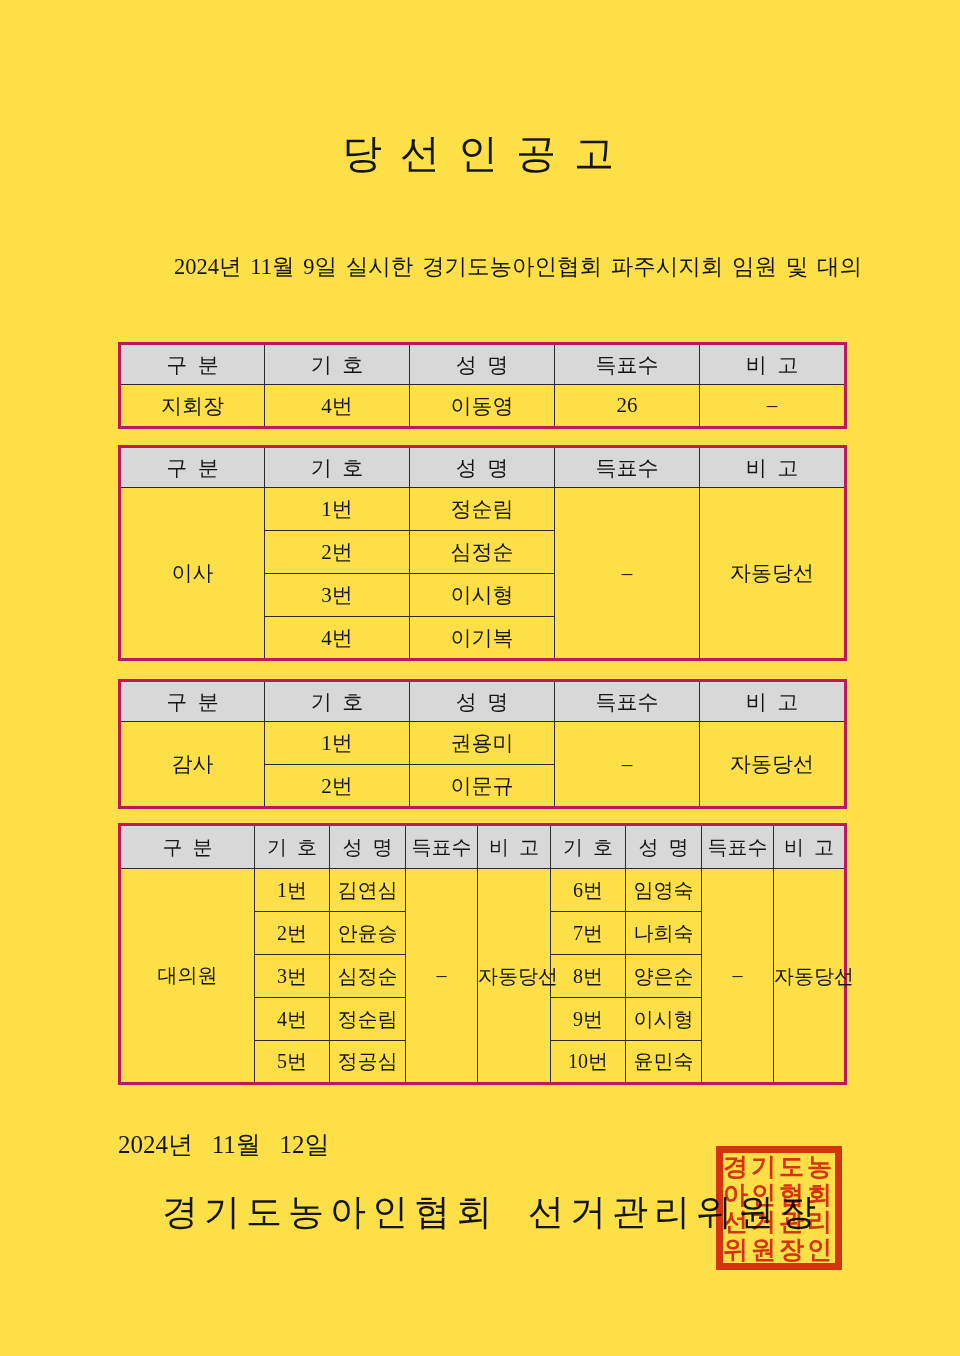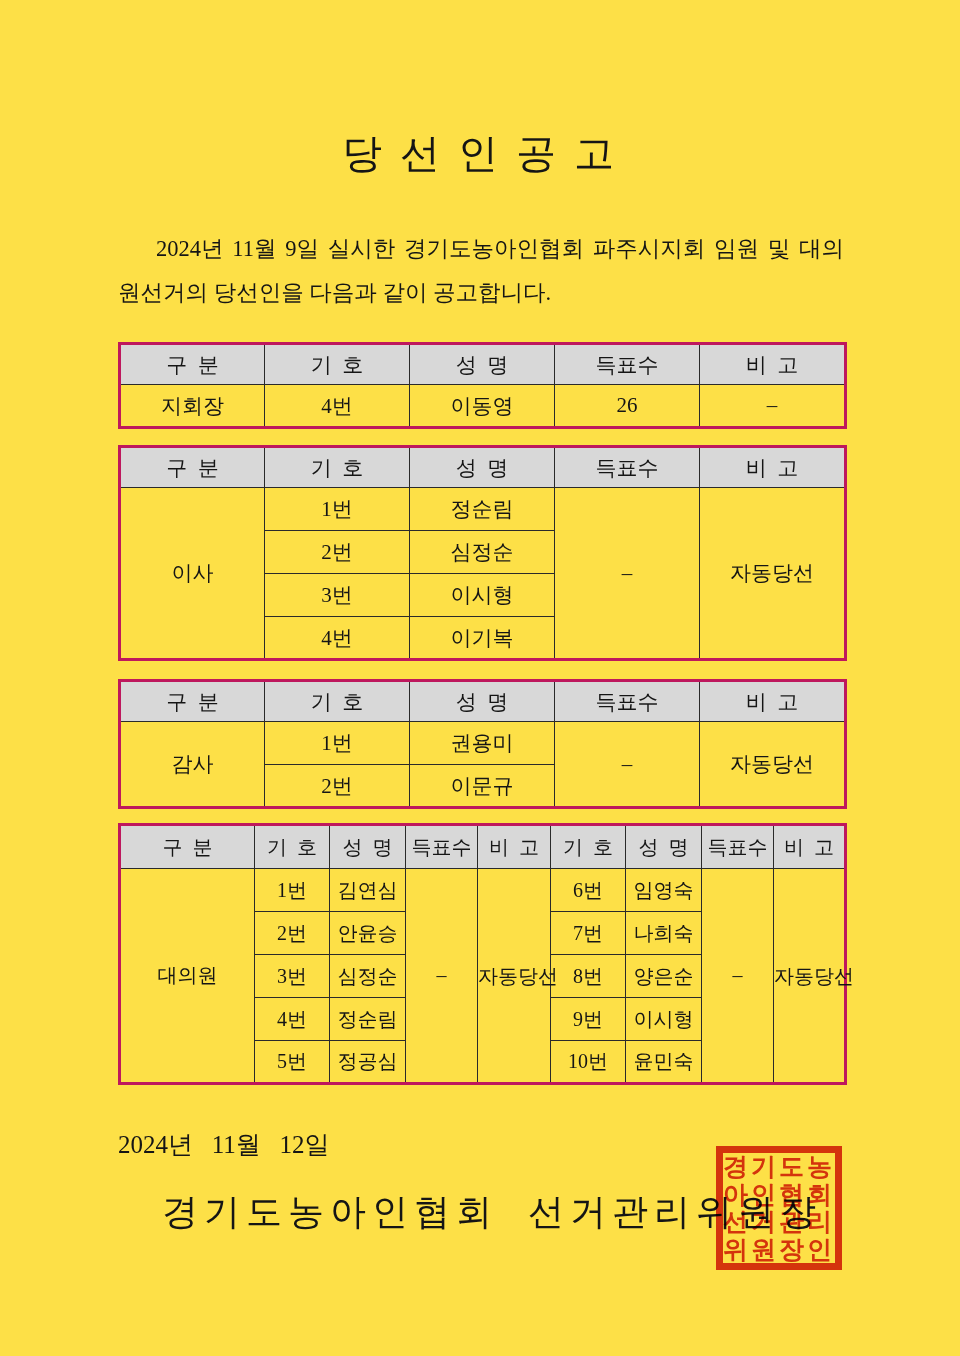--- a/index.html
+++ b/index.html
@@ -7,21 +7,21 @@
     position:relative; width:960px; height:1356px; background:#fde047;
     font-family:"Liberation Serif","DejaVu Serif",serif; color:#111;
     margin:0 auto; overflow:hidden;
   }
   .doc-title {
     position:absolute; top:126px; left:0; width:960px; margin:0;
     text-align:center; font-size:40px; font-weight:500; letter-spacing:4px;
     white-space:pre; color:#151515;
   }
   .body-text {
-    position:absolute; top:227px; left:118px; width:726px; margin:0;
+    position:absolute; top:227px; left:118px; width:726px; margin:18px;
     font-size:22.5px; line-height:44px; color:#151515;
   }
   .body-text .l1 { display:block; text-align:justify; text-align-last:justify; text-indent:38px; }
   .body-text .l2 { display:block; }
   table.t {
     position:absolute; left:118px; width:726px;
     border-collapse:collapse; table-layout:fixed;
     border:3px solid #be185d;
   }
   table.t th, table.t td {
@@ -60,21 +60,20 @@
 </style>
 </head>
 <body>
 
 <div class="page">
 
   <h1 class="doc-title">당 선 인 공 고</h1>
 
   <p class="body-text">
     <span class="l1">2024년 11월 9일 실시한 경기도농아인협회 파주시지회 임원 및 대의</span>
-    <span class="l2">원선거의 당선인을 다음과 같이 공고합니다.</span>
   </p>
 
   <table class="t t1">
     <colgroup>
         <col style="width:145px">
         <col style="width:145px">
         <col style="width:145px">
         <col style="width:145px">
         <col style="width:146px">
       </colgroup>

